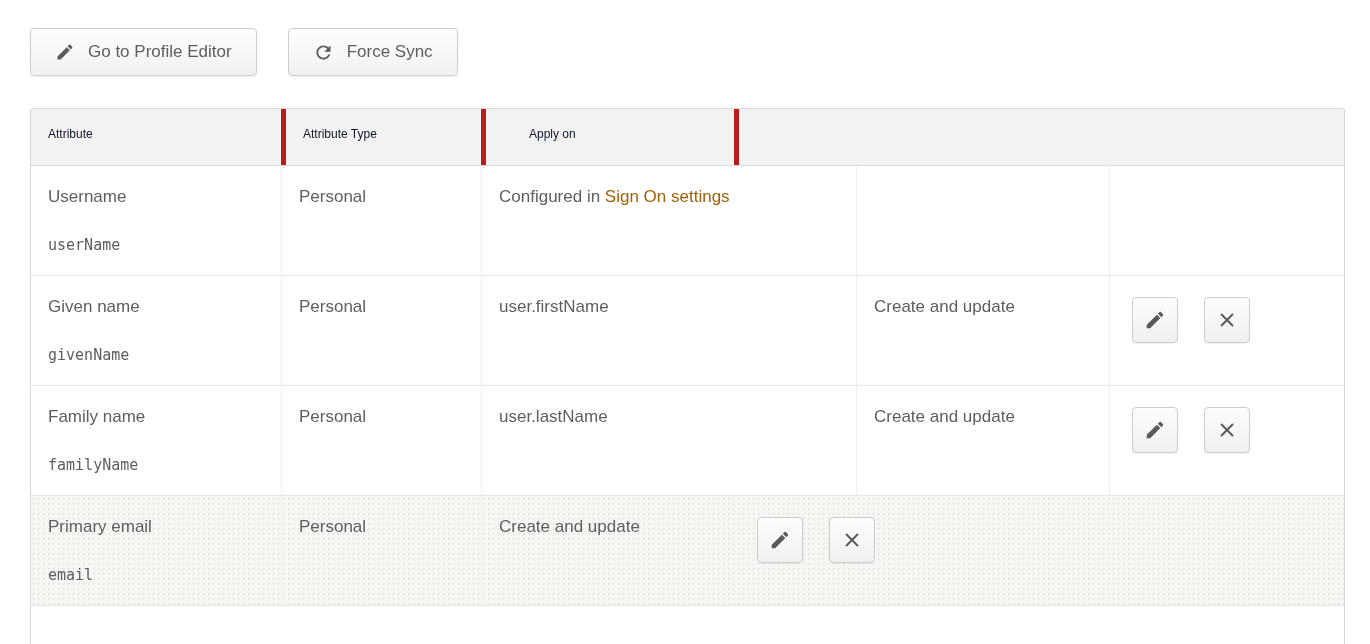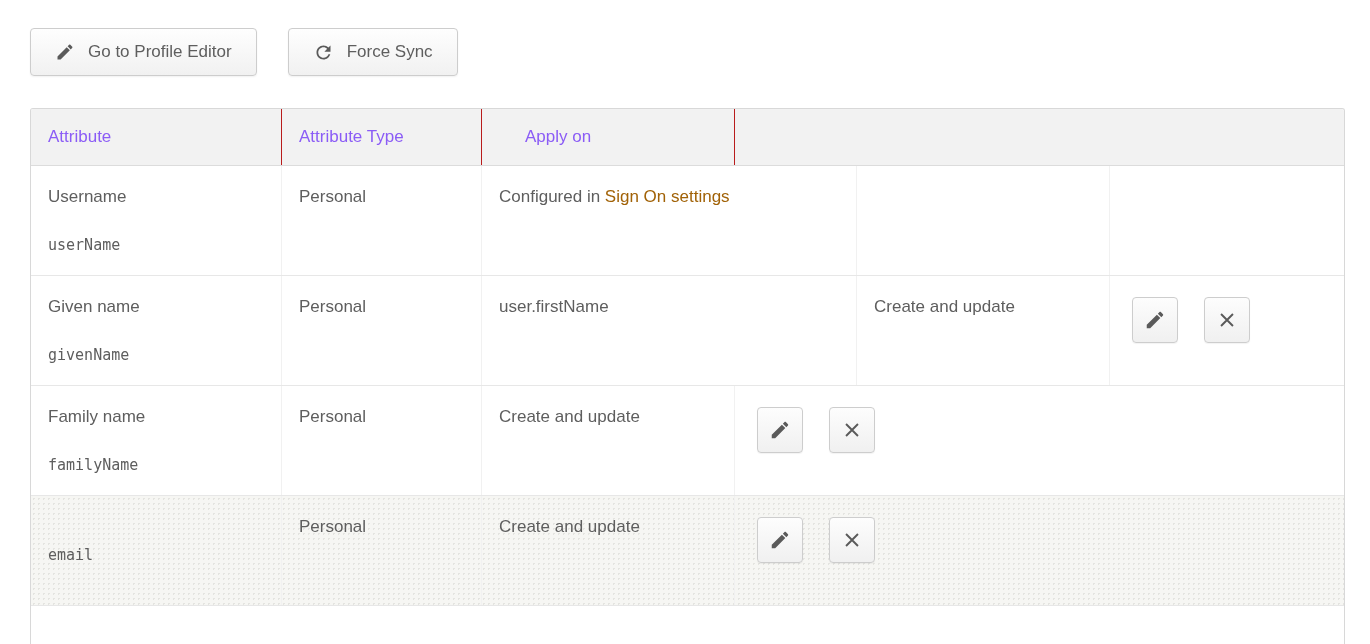--- a/index.html
+++ b/index.html
@@ -37,23 +37,23 @@
     border-radius: 3px 3px 0 0;
     background: #fff; overflow: hidden;
   }
   .thead {
     display: flex; height: 57px;
     background: #f2f2f2;
     border-bottom: 1px solid #dcdcdc;
   }
   .th {
     padding: 18px 0 0 17px;
-    font-size: 17px; color: #8b5cf6;
-  }
-  .th + .th { border-left: 1px solid #b91c1c; }
+    font-size: 12px; color: #0f172a;
+  }
+  .th + .th { border-left: 5px solid #b91c1c; }
   .c1 { width: 250px; }
   .c2 { width: 200px; }
   .c3 { width: 375px; }
   .c4 { width: 253px; padding-left: 43px; }
   .c5 { flex: 1; }
 
   .row {
     display: flex; height: 110px;
     border-bottom: 1px solid #e7e7e7;
     background: #fff;
@@ -158,20 +158,21 @@
       </button>
     </div>
   </div>
 
   <div class="row">
     <div class="td c1">
       <div class="attr-label">Family name</div>
       <div class="attr-code">familyName</div>
     </div>
     <div class="td c2">Personal</div>
+    <div class="td c3">user.lastName</div>
     <div class="td c4">Create and update</div>
     <div class="td c5 actions">
       <button class="icon-btn">
         <span>
           <svg width="22" height="22" viewBox="0 0 24 24" fill="#5a5a5a">
               <path d="M3 17.25V21h3.75L17.81 9.94l-3.75-3.75L3 17.25zM20.71 7.04c.39-.39.39-1.02 0-1.41l-2.34-2.34c-.39-.39-1.02-.39-1.41 0l-1.83 1.83 3.75 3.75 1.83-1.83z"></path>
             </svg>
         </span>
       </button>
       <button class="icon-btn">
@@ -179,20 +180,21 @@
           <svg width="22" height="22" viewBox="0 0 24 24" fill="none" stroke="#5a5a5a" stroke-width="2.1">
               <path d="M5.5 5.5 L18.5 18.5 M18.5 5.5 L5.5 18.5"></path>
             </svg>
         </span>
       </button>
     </div>
   </div>
 
   <div class="row highlight">
     <div class="td c1">
+      <div class="attr-label">Primary email</div>
       <div class="attr-code">email</div>
     </div>
     <div class="td c2">Personal</div>
     <div class="td c4">Create and update</div>
     <div class="td c5 actions">
       <button class="icon-btn">
         <span>
           <svg width="22" height="22" viewBox="0 0 24 24" fill="#5a5a5a">
               <path d="M3 17.25V21h3.75L17.81 9.94l-3.75-3.75L3 17.25zM20.71 7.04c.39-.39.39-1.02 0-1.41l-2.34-2.34c-.39-.39-1.02-.39-1.41 0l-1.83 1.83 3.75 3.75 1.83-1.83z"></path>
             </svg>

